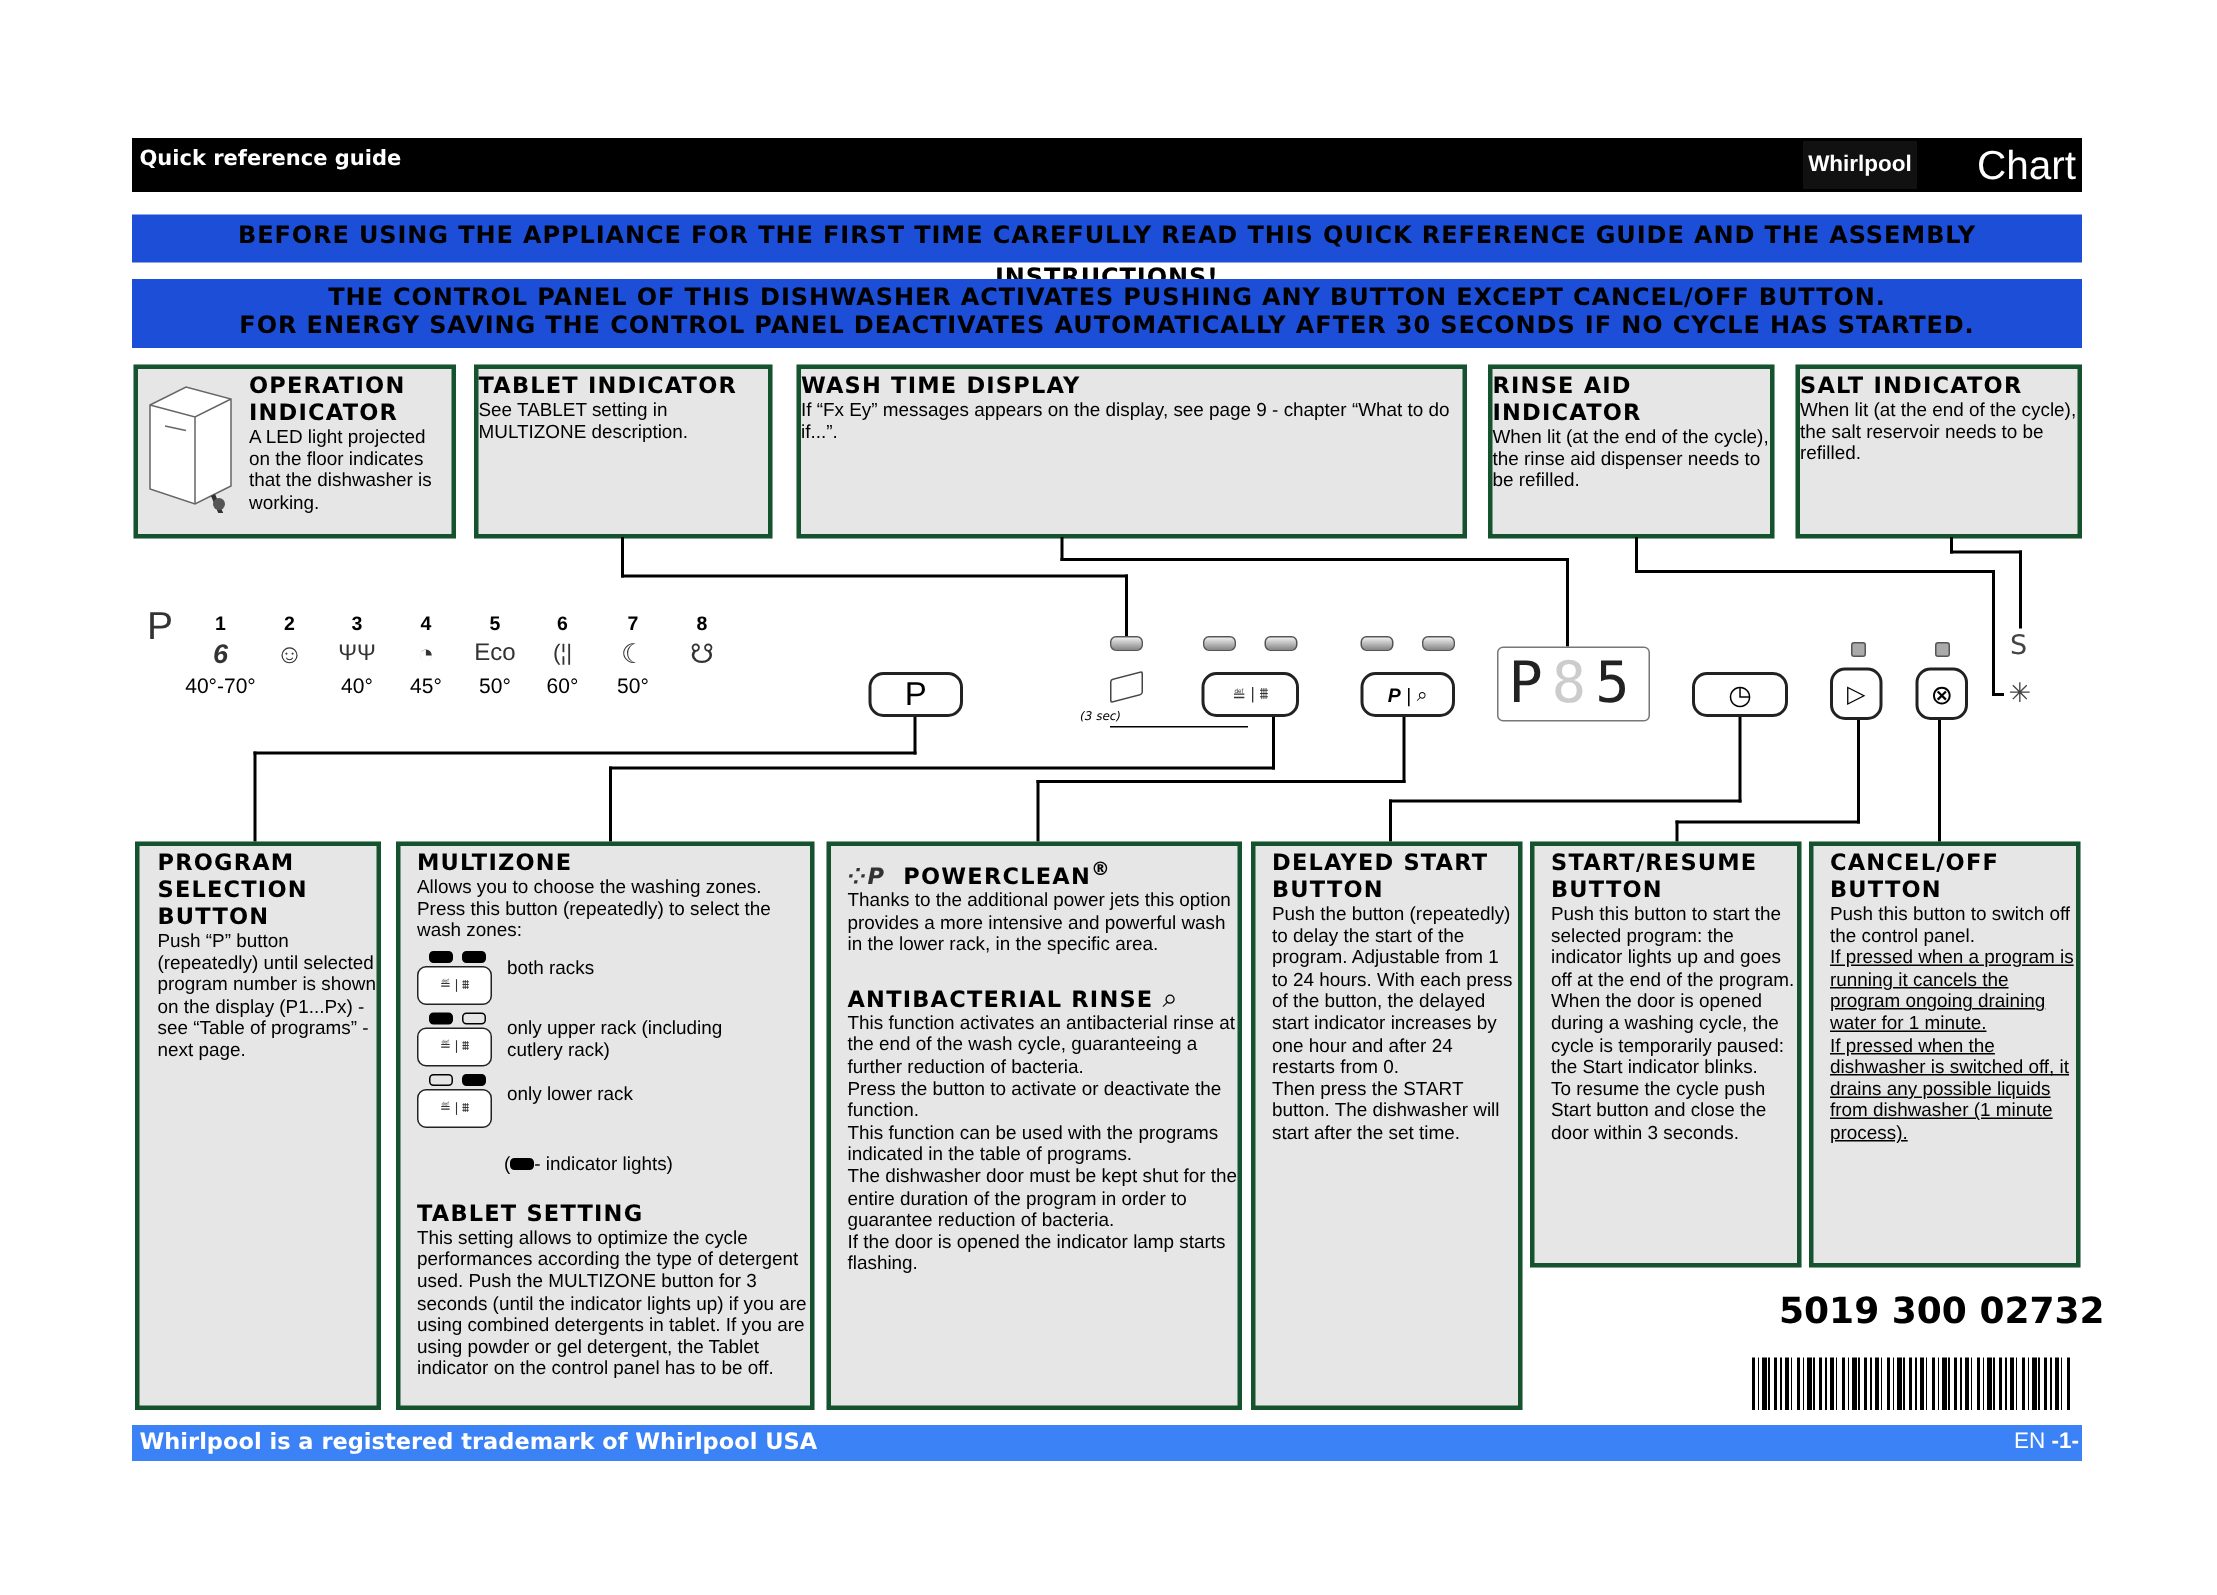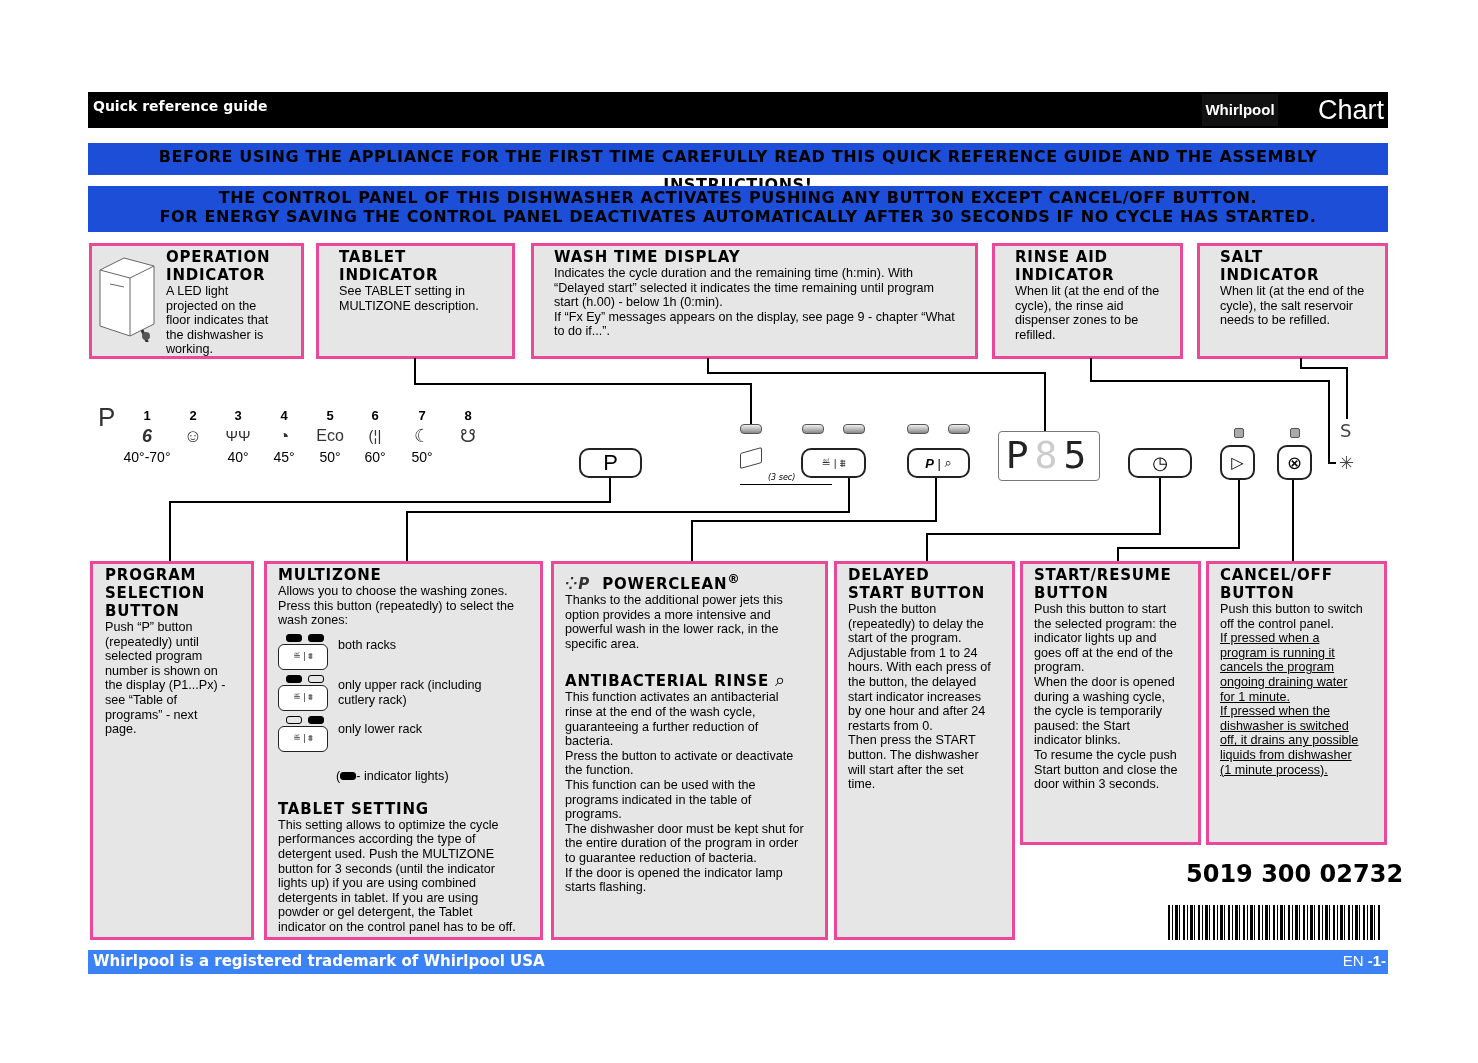--- a/index.html
+++ b/index.html
@@ -5,21 +5,21 @@
   html,body{margin:0;padding:0;background:#fff;}
   body{width:1478px;height:1063px;position:relative;overflow:hidden;font-family:"DejaVu Sans",sans-serif;color:#000;}
   .abs{position:absolute;}
   .topbar{left:88px;top:92px;width:1300px;height:36px;background:#000;}
   .topbar .title{position:absolute;left:5px;top:6px;color:#fff;font-weight:bold;font-size:14px;font-family:"DejaVu Sans",sans-serif;}
   .logo{position:absolute;left:1114px;top:2px;width:76px;height:32px;background:#111;color:#fff;font-family:"Liberation Sans",sans-serif;font-weight:bold;font-size:15px;line-height:32px;text-align:center;}
   .chartword{position:absolute;right:4px;top:0px;color:#fff;font-size:27px;font-family:"Liberation Sans",sans-serif;line-height:36px;}
   .banner{left:88px;width:1300px;background:#1d4ed8;font-weight:bold;text-align:center;font-size:16px;letter-spacing:0.6px;}
   .b1{top:143px;height:32px;line-height:28px;}
   .b2{top:186px;height:46px;line-height:19px;padding-top:2px;box-sizing:border-box;}
-  .box{position:absolute;background:#e6e6e6;border:3px solid #ec4899;box-sizing:border-box;padding:2px 20px;font-family:"Liberation Sans",sans-serif;font-size:12.6px;line-height:14.6px;}
+  .box{position:absolute;background:#e6e6e6;border:3px solid #14532d;box-sizing:border-box;padding:2px 0;font-family:"Liberation Sans",sans-serif;font-size:12.6px;line-height:14.6px;}
   .box h3{margin:0;font-family:"DejaVu Sans",sans-serif;font-weight:bold;font-size:15px;line-height:18px;letter-spacing:0.8px;}
   .box p{margin:0;}
   .u{text-decoration:underline;}
   .line{position:absolute;background:#000;}
   .prog{position:absolute;text-align:center;font-family:"Liberation Sans",sans-serif;}
   .pnum{font-weight:bold;font-size:13px;}
   .picon{font-size:18px;color:#333;height:26px;line-height:26px;}
   .ptemp{font-size:14px;}
   .btn{position:absolute;border:2px solid #222;border-radius:10px;background:#fff;box-sizing:border-box;display:flex;align-items:center;justify-content:center;font-family:"Liberation Sans",sans-serif;}
   .led{position:absolute;width:20px;height:8px;border-radius:4px;background:linear-gradient(#f0f0f0,#888);border:1px solid #555;}
@@ -64,27 +64,26 @@
   <p>A LED light projected on the floor indicates that the dishwasher is working.</p>
 </div>
 
 <div class="box" style="left:316px;top:243px;width:199px;height:116px;">
   <h3>TABLET INDICATOR</h3>
   <p>See TABLET setting in MULTIZONE description.</p>
 </div>
 
 <div class="box" style="left:531px;top:243px;width:447px;height:116px;">
   <h3>WASH TIME DISPLAY</h3>
-  <p>Indicates the cycle duration and the remaining time (h:min). With “Delayed start” selected it indicates the time remaining until program start (h.00) - below 1h (0:min).</p>
   <p>If “Fx  Ey” messages appears on the display, see page 9 - chapter “What to do if...”.</p>
 </div>
 
 <div class="box" style="left:992px;top:243px;width:191px;height:116px;">
   <h3>RINSE AID INDICATOR</h3>
-  <p>When lit (at the end of the cycle), the rinse aid dispenser zones to be refilled.</p>
+  <p>When lit (at the end of the cycle), the rinse aid dispenser needs to be refilled.</p>
 </div>
 
 <div class="box" style="left:1197px;top:243px;width:191px;height:116px;">
   <h3>SALT INDICATOR</h3>
   <p>When lit (at the end of the cycle), the salt reservoir needs to be refilled.</p>
 </div>
 
 <div class="line" style="left:414px;top:358px;width:2px;height:27px;"></div>
 <div class="line" style="left:414px;top:383px;width:338px;height:2px;"></div>
 <div class="line" style="left:750px;top:383px;width:2px;height:41px;"></div>
@@ -139,21 +138,21 @@
 <div class="prog" style="left:451px;top:408px;width:34px;">
   <div class="pnum">8</div>
   <div class="picon">☋</div>
   <div class="ptemp"></div>
 </div>
 
 <div class="btn" style="left:579px;top:448px;width:63px;height:30px;font-size:22px;">P</div>
 
 <div class="led" style="left:740px;top:424px;"></div>
 <div class="abs" style="left:740px;top:450px;width:20px;height:14px;border:1.5px solid #444;border-radius:2px;transform:skewY(-15deg);"></div>
-<div class="abs" style="left:768px;top:473px;font-size:8px;font-style:italic;">(3 sec)</div>
+<div class="abs" style="left:720px;top:473px;font-size:8px;font-style:italic;">(3 sec)</div>
 <div class="line" style="left:740px;top:484px;width:92px;height:1px;"></div>
 
 <div class="led" style="left:802px;top:424px;"></div>
 <div class="led" style="left:843px;top:424px;"></div>
 <div class="btn" style="left:801px;top:448px;width:65px;height:30px;font-size:11px;color:#333;">
   <span>≝</span>&nbsp;|&nbsp;<span>⩩</span>
 </div>
 
 <div class="led" style="left:907px;top:424px;"></div>
 <div class="led" style="left:948px;top:424px;"></div>

